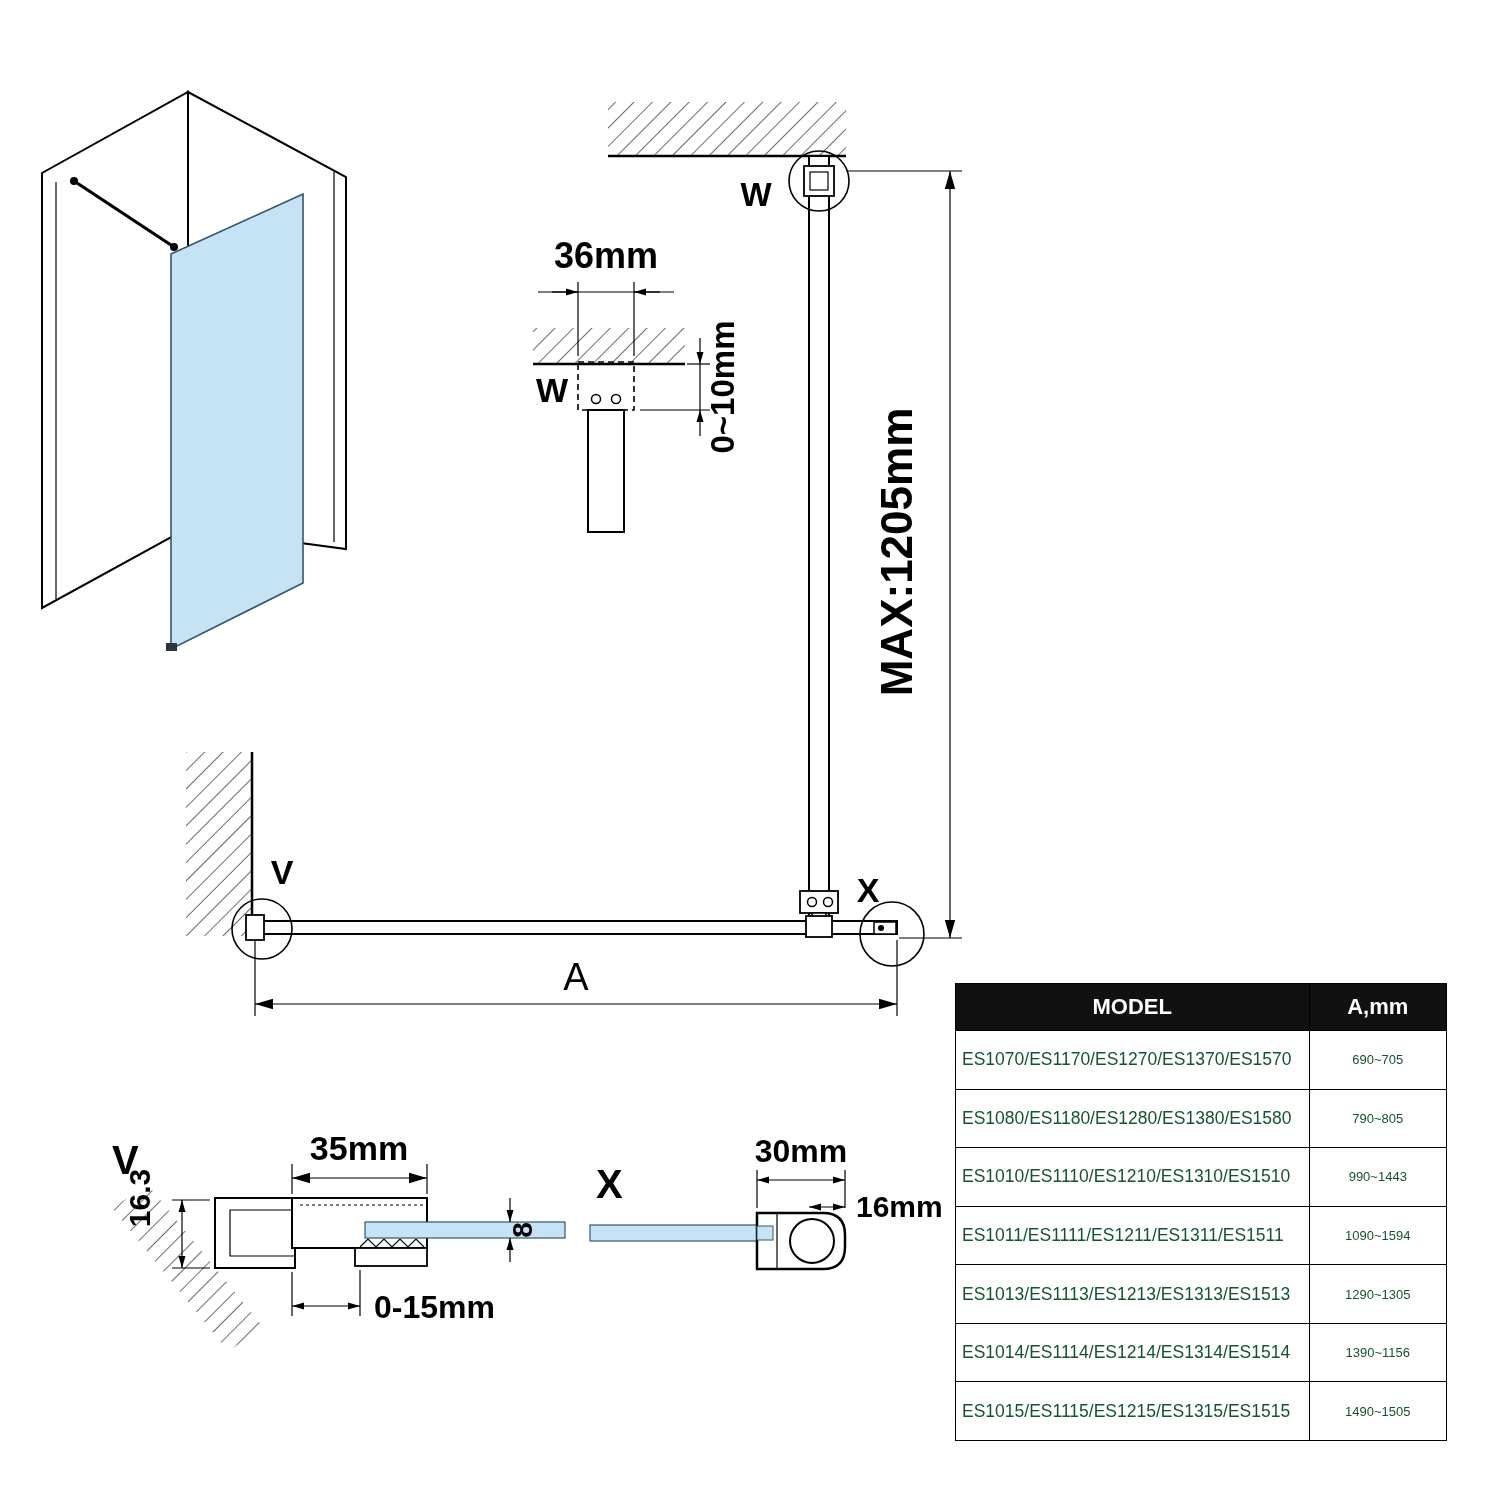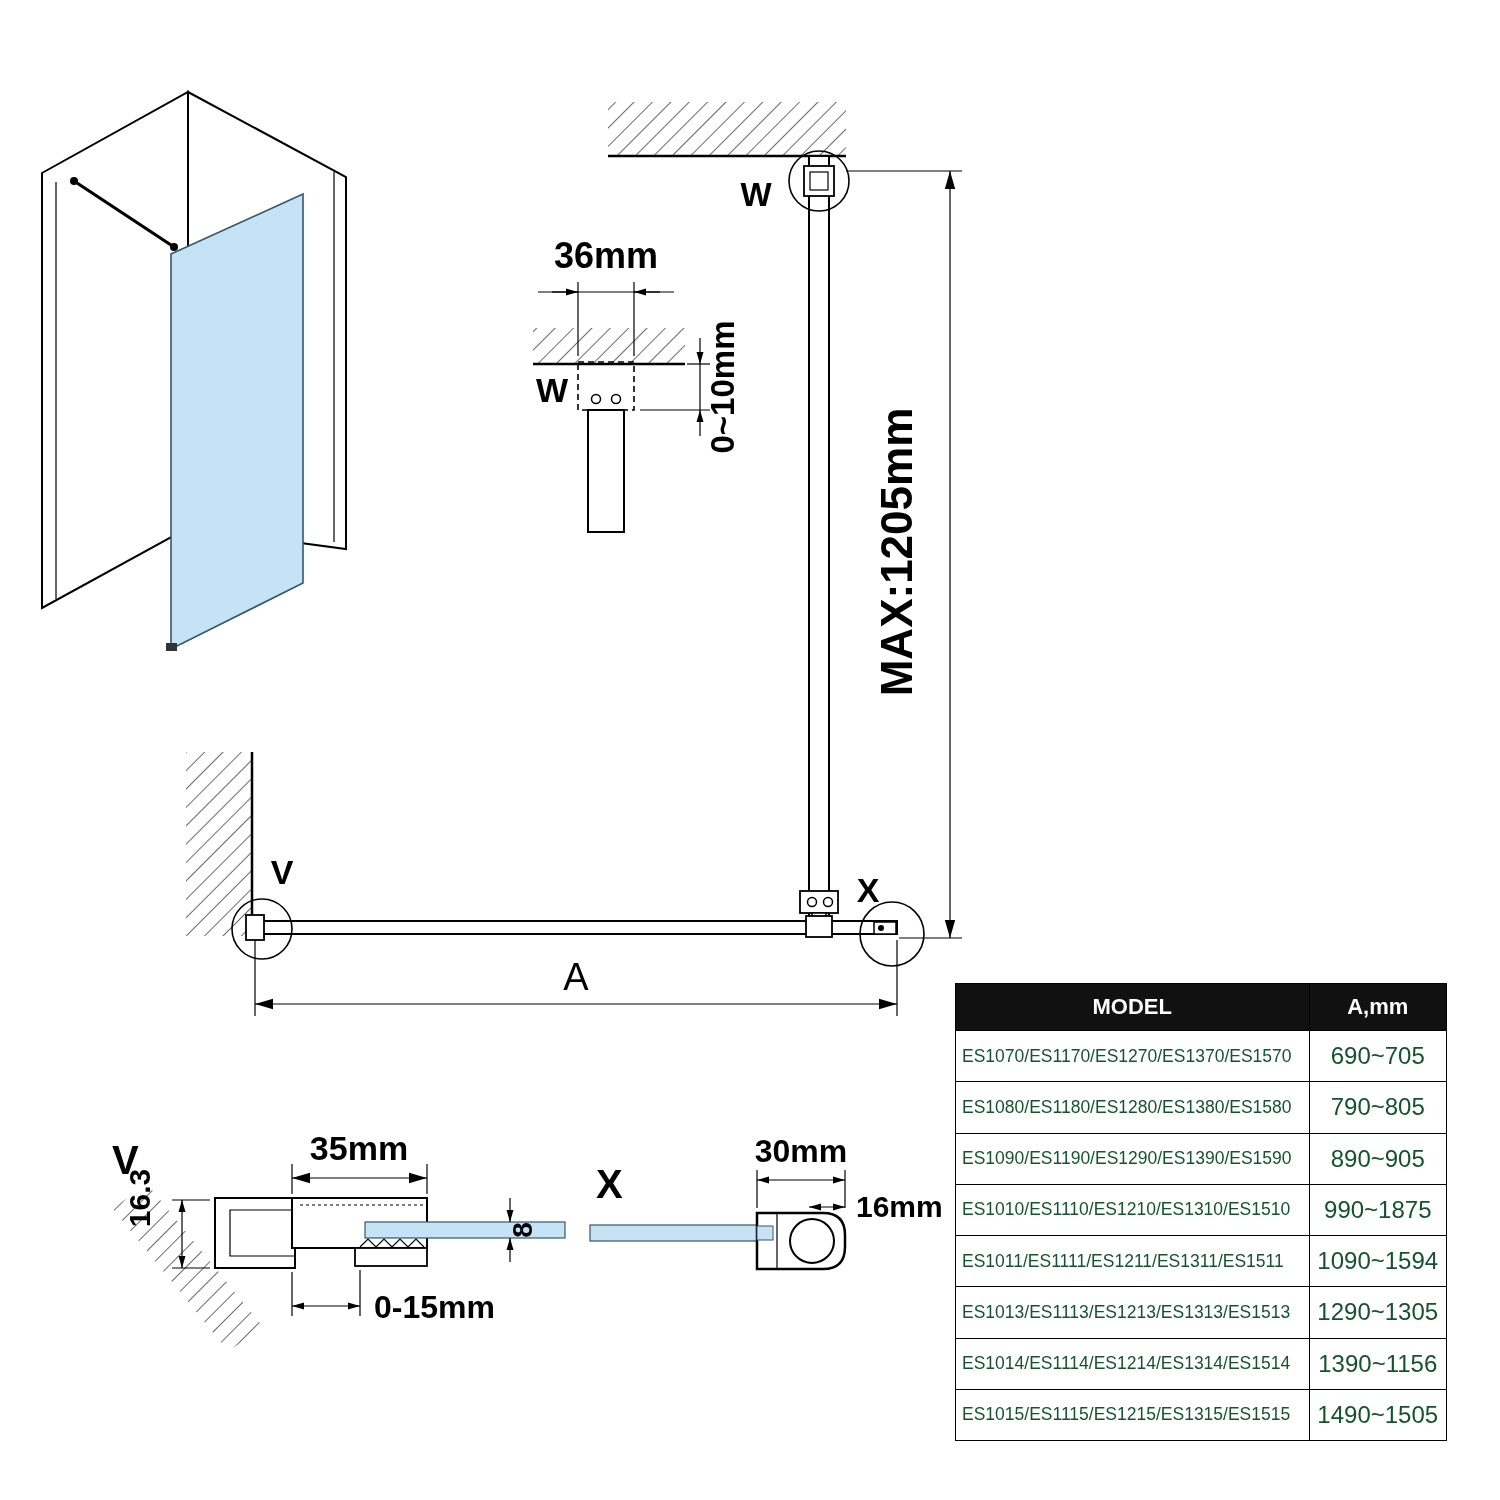--- a/index.html
+++ b/index.html
@@ -7,21 +7,21 @@
         font-family:"Liberation Sans", sans-serif;overflow:hidden;}
   svg text{font-family:"Liberation Sans", sans-serif;fill:#000;}
   .dim-text{font-weight:bold;}
   .spec-table{position:absolute;left:955px;top:962px;width:492px;height:458px;
               border-collapse:collapse;table-layout:fixed;margin-top:21px;}
   .spec-table th,.spec-table td{border:1.5px solid #000;}
   .spec-table th{background:#111;color:#fff;font-size:22px;font-weight:bold;
                  height:44px;text-align:center;}
   .spec-table td{height:46px;font-size:17.5px;color:#14532d;background:#fff;}
   .spec-table td.model{padding-left:6px;text-align:left;}
-  .spec-table td.aval{text-align:center;font-size:24px;}
+  .spec-table td.aval{text-align:center;font-size:13px;}
   .col-model{width:72%;}
   .col-a{width:28%;}
 </style>
 </head>
 <body>
 
 <div class="page">
 
 <svg viewBox="0 0 1500 1500" width="1500" height="1500">
   <defs>
@@ -174,26 +174,22 @@
   <tbody>
     <tr>
           <td class="model">ES1070/ES1170/ES1270/ES1370/ES1570</td>
           <td class="aval">690~705</td>
         </tr>
     <tr>
           <td class="model">ES1080/ES1180/ES1280/ES1380/ES1580</td>
           <td class="aval">790~805</td>
         </tr>
     <tr>
-          <td class="model">ES1090/ES1190/ES1290/ES1390/ES1590</td>
-          <td class="aval">890~905</td>
-        </tr>
-    <tr>
           <td class="model">ES1010/ES1110/ES1210/ES1310/ES1510</td>
-          <td class="aval">990~1875</td>
+          <td class="aval">990~1443</td>
         </tr>
     <tr>
           <td class="model">ES1011/ES1111/ES1211/ES1311/ES1511</td>
           <td class="aval">1090~1594</td>
         </tr>
     <tr>
           <td class="model">ES1013/ES1113/ES1213/ES1313/ES1513</td>
           <td class="aval">1290~1305</td>
         </tr>
     <tr>

